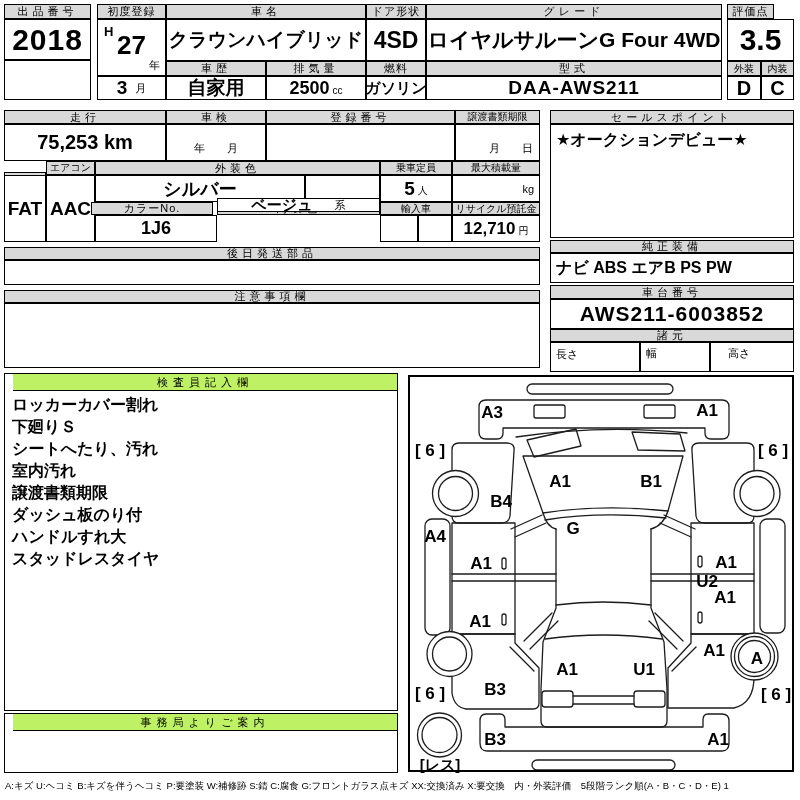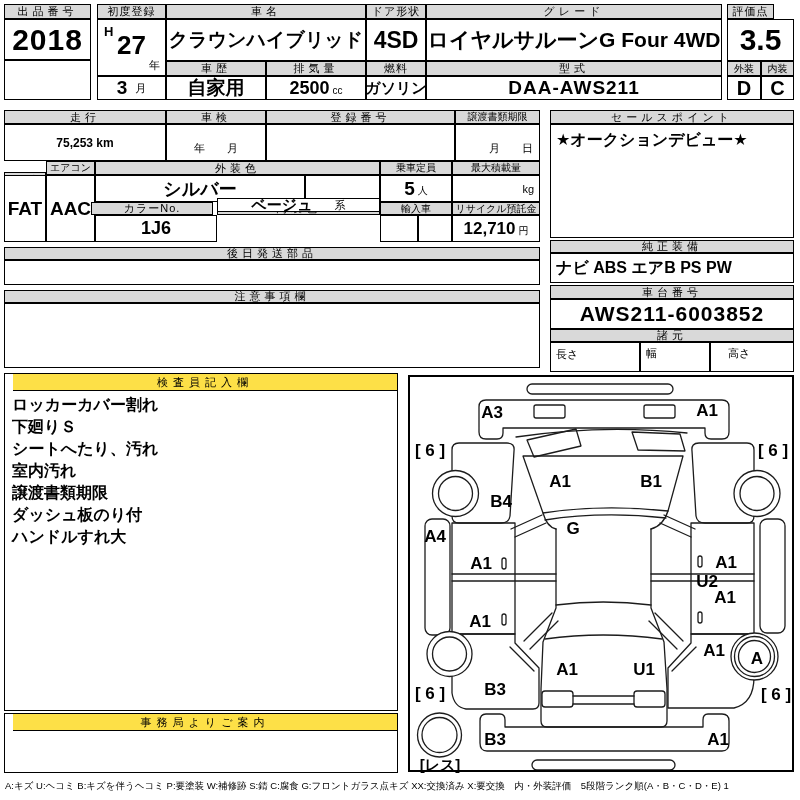--- a/index.html
+++ b/index.html
@@ -6,21 +6,21 @@
   body{width:800px;height:800px;position:relative;font-family:"Liberation Sans","DejaVu Sans",sans-serif;color:#000;}
   .c{position:absolute;box-sizing:border-box;border:1.5px solid #000;background:#fff;display:flex;align-items:center;justify-content:center;overflow:hidden;white-space:nowrap;}
   .hdr{background:#d9d9d9;font-size:11px;letter-spacing:4px;font-weight:normal;}
   .hdr.tight{letter-spacing:1px;}
   .hdr.xs{font-size:10px;letter-spacing:0;}
   .val{font-weight:bold;}
   .left{justify-content:flex-start;}
   .unit{font-size:10px;font-weight:normal;margin-left:3px;align-self:flex-end;padding-bottom:3px;}
   .hint{font-size:11px;font-weight:normal;}
   .notebox{position:absolute;box-sizing:border-box;border:1.5px solid #000;background:#fff;}
-  .notebox .bar{position:absolute;left:8px;top:0;right:0;height:16px;background:#fde047;border-bottom:1.5px solid #000;display:flex;align-items:center;justify-content:center;font-size:11px;letter-spacing:5px;}
+  .notebox .bar{position:absolute;left:8px;top:0;right:0;height:16px;background:#bef264;border-bottom:1.5px solid #000;display:flex;align-items:center;justify-content:center;font-size:11px;letter-spacing:5px;}
   .note-line{font-size:16px;font-weight:bold;line-height:22px;padding-left:7px;}
   .diagram{position:absolute;left:408px;top:375px;width:386px;height:397px;border:2px solid #000;box-sizing:border-box;background:#fff;}
   .dlabel{position:absolute;transform:translate(-50%,-50%);font-weight:bold;font-size:17px;letter-spacing:0;white-space:nowrap;}
   svg{position:absolute;left:0;top:0;}
   svg path,svg rect,svg line,svg circle{stroke:#1c1c1c;stroke-width:1.3;fill:none;stroke-linejoin:round;stroke-linecap:round;}
   svg .wheel{fill:#fff;}
   .legend{position:absolute;left:5px;top:780px;width:780px;font-size:9.5px;letter-spacing:0;white-space:nowrap;}
 </style>
 </head>
 <body>
@@ -107,21 +107,21 @@
 <div class="c val" style="left:727px;top:76px;width:34px;height:24px;font-size:20px">
     <span>D</span>
   </div>
 <div class="c val" style="left:761px;top:76px;width:33px;height:24px;font-size:20px">
     <span>C</span>
   </div>
 
 <div class="c hdr" style="left:4px;top:110px;width:162px;height:14px">
     <span>走行</span>
   </div>
-<div class="c val" style="left:4px;top:124px;width:162px;height:37px;font-size:12px">
+<div class="c val" style="left:4px;top:124px;width:162px;height:37px;font-size:20px">
     <span>75,253 km</span>
   </div>
 <div class="c hdr" style="left:166px;top:110px;width:100px;height:14px">
     <span>車検</span>
   </div>
 <div class="c hint" style="left:166px;top:124px;width:100px;height:37px;align-items:flex-end;padding-bottom:4px">
     <span>年　　月</span>
   </div>
 <div class="c hdr" style="left:266px;top:110px;width:189px;height:14px">
     <span>登録番号</span>
@@ -241,20 +241,21 @@
       <span>検査員記入欄</span>
     </div>
   <div style="position:absolute;left:0;top:20px;right:0">
     <div class="note-line">ロッカーカバー割れ</div>
     <div class="note-line">下廻りＳ</div>
     <div class="note-line">シートへたり、汚れ</div>
     <div class="note-line">室内汚れ</div>
     <div class="note-line">譲渡書類期限</div>
     <div class="note-line">ダッシュ板のり付</div>
     <div class="note-line">ハンドルすれ大</div>
+    <div class="note-line">スタッドレスタイヤ</div>
   </div>
 </div>
 
 <div class="notebox" style="left:4px;top:713px;width:394px;height:60px">
   <div class="bar">
       <span>事務局よりご案内</span>
     </div>
 </div>
 
 <div class="diagram">

